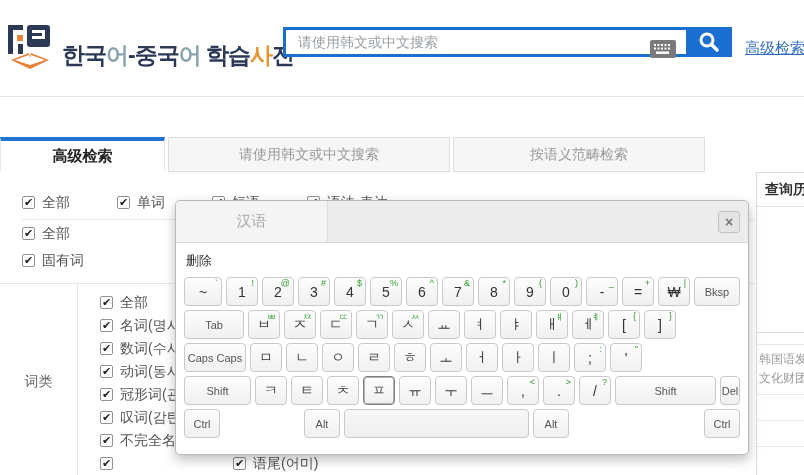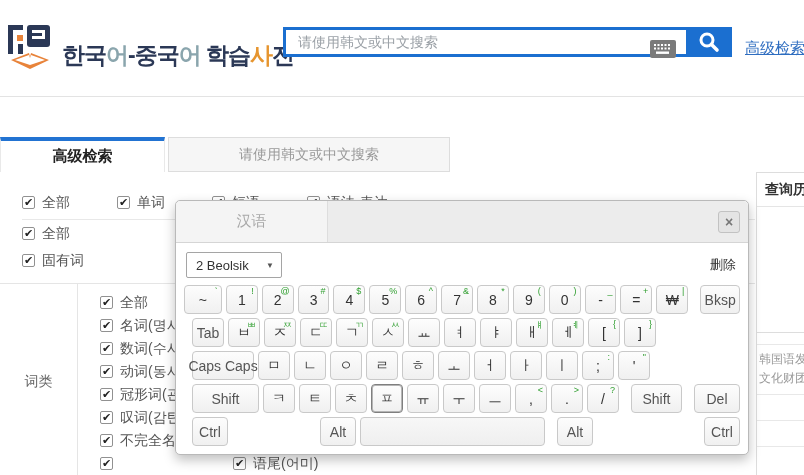--- a/index.html
+++ b/index.html
@@ -80,21 +80,21 @@
     font-size:13px; color:#333; display:flex; align-items:center; justify-content:space-between;
     padding:0 7px 0 9px; cursor:pointer; }
   .ksel .arr { font-size:8px; color:#555; }
   .kdel { font-size:13px; color:#333; cursor:pointer; }
   .krows { padding:2px 8px 6px; }
   .krow { display:flex; gap:4px; margin-bottom:4px; }
   .key { height:29px; background:linear-gradient(#fdfdfd,#f0f0f0); border:1px solid #c9c9c9;
     border-radius:4px; position:relative; display:flex; align-items:center; justify-content:center;
     font-size:14px; color:#333; cursor:pointer; }
   .key .s { position:absolute; top:0px; right:3px; font-size:9px; color:#2f9e2f; }
-  .key.fn { font-size:14px; color:#555; white-space:nowrap;margin-left:8px; }
+  .key.fn { font-size:11px; color:#555; white-space:nowrap; }
   .key.grow { flex:1 1 auto; }
   .key.focus { border-color:#7f7f7f; box-shadow:inset 0 0 0 1px #b5b5b5; }
   .key.spacer { visibility:hidden; }
   .key.right { margin-left:auto; }
   .key.space { background:linear-gradient(#f7f7f7,#efefef); }
 </style>
 </head>
 <body>
 
 <div class="header">
@@ -140,20 +140,21 @@
       </svg>
     </button>
   </div>
 
   <a class="adv-link">高级检索</a>
 </div>
 
 <div class="tabs">
     <div class="tab active">高级检索</div>
     <div class="tab">请使用韩文或中文搜索</div>
+    <div class="tab">按语义范畴检索</div>
   </div>
 
 <div class="filter-form">
     <div class="fsec fsec1">
       <div class="fbody">
         <div class="frow spread line">
           <label class="cb">
             <span class="cbbox">✔</span>
             <span>全部</span>
           </label>
@@ -257,24 +258,20 @@
 </div>
 
 <div class="kbd">
   <div class="ktabs">
     <div class="ktab inactive">汉语</div>
       <button class="kclose">
       <span>×</span>
     </button>
   </div>
   <div class="kctrl">
-    <div class="ksel">
-      <span>2 Beolsik</span>
-      <span class="arr">▼</span>
-    </div>
     <span class="kdel">删除</span>
   </div>
   <div class="krows">
       <div class="krow">
         <div class="key" style="width: 38px;">
           <span class="m">~</span>
           <span class="s">`</span>
         </div>
         <div class="key" style="width: 32px;">
           <span class="m">1</span>
@@ -326,21 +323,21 @@
         </div>
         <div class="key" style="width: 32px;">
           <span class="m">₩</span>
           <span class="s">|</span>
         </div>
         <div class="key fn grow" style="width: 40px;">
           <span class="m">Bksp</span>
         </div>
       </div>
       <div class="krow">
-        <div class="key fn" style="width: 32px;">
+        <div class="key fn" style="width: 60px;">
           <span class="m">Tab</span>
         </div>
         <div class="key" style="width: 32px;">
           <span class="m">ㅂ</span>
           <span class="s">ㅃ</span>
         </div>
         <div class="key" style="width: 32px;">
           <span class="m">ㅈ</span>
           <span class="s">ㅉ</span>
         </div>
@@ -455,21 +452,21 @@
           <span class="m">.</span>
           <span class="s">&gt;</span>
         </div>
         <div class="key" style="width: 32px;">
           <span class="m">/</span>
           <span class="s">?</span>
         </div>
         <div class="key fn grow">
           <span class="m">Shift</span>
         </div>
-        <div class="key fn" style="width: 46px;">
+        <div class="key fn" style="width: 20px;">
           <span class="m">Del</span>
         </div>
       </div>
       <div class="krow">
         <div class="key fn" style="width: 36px;">
           <span class="m">Ctrl</span>
         </div>
         <div class="key spacer" style="width: 76px;">
           <span class="m"></span>
         </div>

